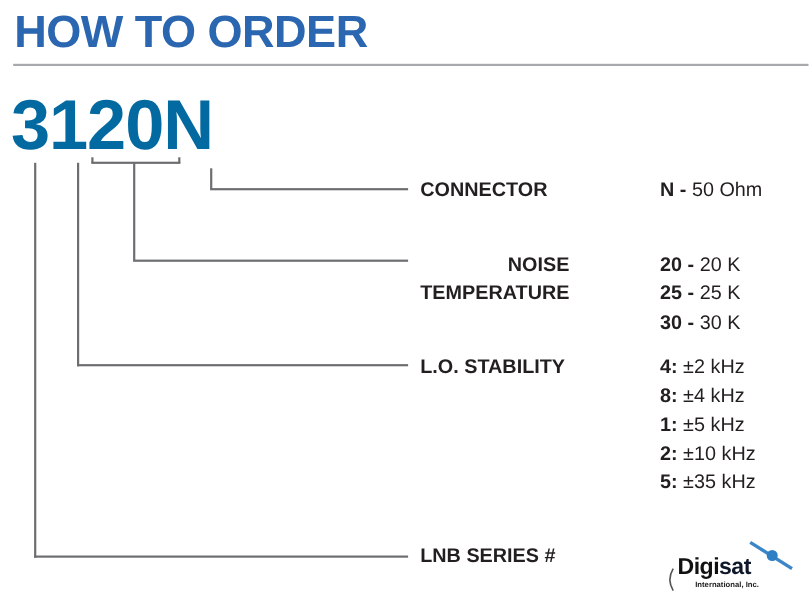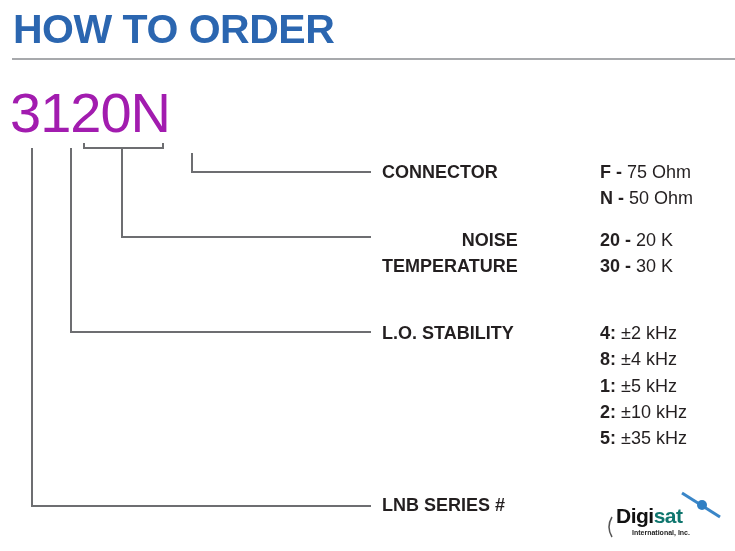--- a/index.html
+++ b/index.html
@@ -1,22 +1,22 @@
 <!DOCTYPE html>
 <html><head>
 <meta charset="utf-8">
 <style>
   html, body { margin: 0; padding: 0; background: #ffffff; }
   body { width: 735px; height: 551px; position: relative; overflow: hidden;
          font-family: "Liberation Sans", sans-serif; color: #231f20; }
   .title { position: absolute; left: 13px; top: 4px; font-size: 41px; font-weight: bold;
            color: #2b66b0; letter-spacing: -0.5px; line-height: 50px; margin: 0; }
   .rule { position: absolute; left: 12px; top: 58px; width: 723px; height: 2px; background: #a7a9ac; }
-  .model { position: absolute; left: 10px; top: 68px; font-size: 56px; font-weight: normal;
-           color: #a21caf; line-height: 90px; letter-spacing: -1px; margin: 0; }
+  .model { position: absolute; left: 10px; top: 68px; font-size: 64px; font-weight: bold;
+           color: #0369a1; line-height: 90px; letter-spacing: -1px; margin: 0; }
   .ln { position: absolute; background: #6d6e71; }
   .label { position: absolute; left: 382px; font-size: 18px; font-weight: bold; line-height: 26px; color: #231f20; text-align: right; }
   .opts { position: absolute; left: 600px; font-size: 18px; line-height: 26.3px; color: #231f20; }
   .opts .row { white-space: nowrap; }
   .opts b { font-weight: bold; }
   .logo { position: absolute; left: 604px; top: 487px; width: 120px; height: 58px; }
 </style>
 </head>
 <body>
 
@@ -50,38 +50,38 @@
   <div>TEMPERATURE</div>
 </div>
 <div class="label" style="top:320px;">
   <div>L.O. STABILITY</div>
 </div>
 <div class="label" style="top:492px;">
   <div>LNB SERIES #</div>
 </div>
 
 <div class="opts" style="top:159px;">
-  <div class="row"><b>F -</b><span> 75 Ohm</span></div>
   <div class="row"><b>N -</b><span> 50 Ohm</span></div>
 </div>
 <div class="opts" style="top:227px;">
   <div class="row"><b>20 -</b><span> 20 K</span></div>
+  <div class="row"><b>25 -</b><span> 25 K</span></div>
   <div class="row"><b>30 -</b><span> 30 K</span></div>
 </div>
 <div class="opts" style="top:320px;">
   <div class="row"><b>4:</b><span> ±2 kHz</span></div>
   <div class="row"><b>8:</b><span> ±4 kHz</span></div>
   <div class="row"><b>1:</b><span> ±5 kHz</span></div>
   <div class="row"><b>2:</b><span> ±10 kHz</span></div>
   <div class="row"><b>5:</b><span> ±35 kHz</span></div>
 </div>
 
 <div class="logo">
   <svg width="120" height="58" viewBox="0 0 120 58" style="position:absolute;left:0;top:0;">
     <line x1="78" y1="6" x2="116" y2="30" stroke="#3a86c8" stroke-width="3"></line>
     <circle cx="98" cy="18" r="5" fill="#2f7fc4"></circle>
     <path d="M8 30 Q2 40 8 50" stroke="#555" stroke-width="1.5" fill="none"></path>
   </svg>
   <div style="position:absolute;left:12px;top:18px;font-size:21px;font-weight:bold;line-height:22px;letter-spacing:-0.5px;">
-    <span style="color:#111;">Digi</span><span style="color:#0f766e;">sat</span>
+    <span style="color:#111;">Digi</span><span style="color:#0f172a;">sat</span>
   </div>
   <div style="position:absolute;left:28px;top:42px;font-size:7px;font-weight:bold;color:#222;white-space:nowrap;">International, Inc.</div>
 </div>
 
 </body></html>

